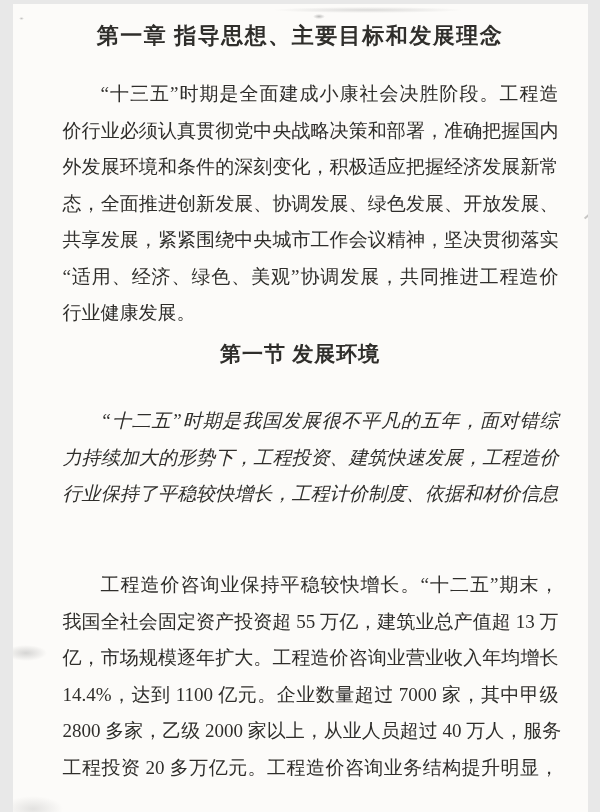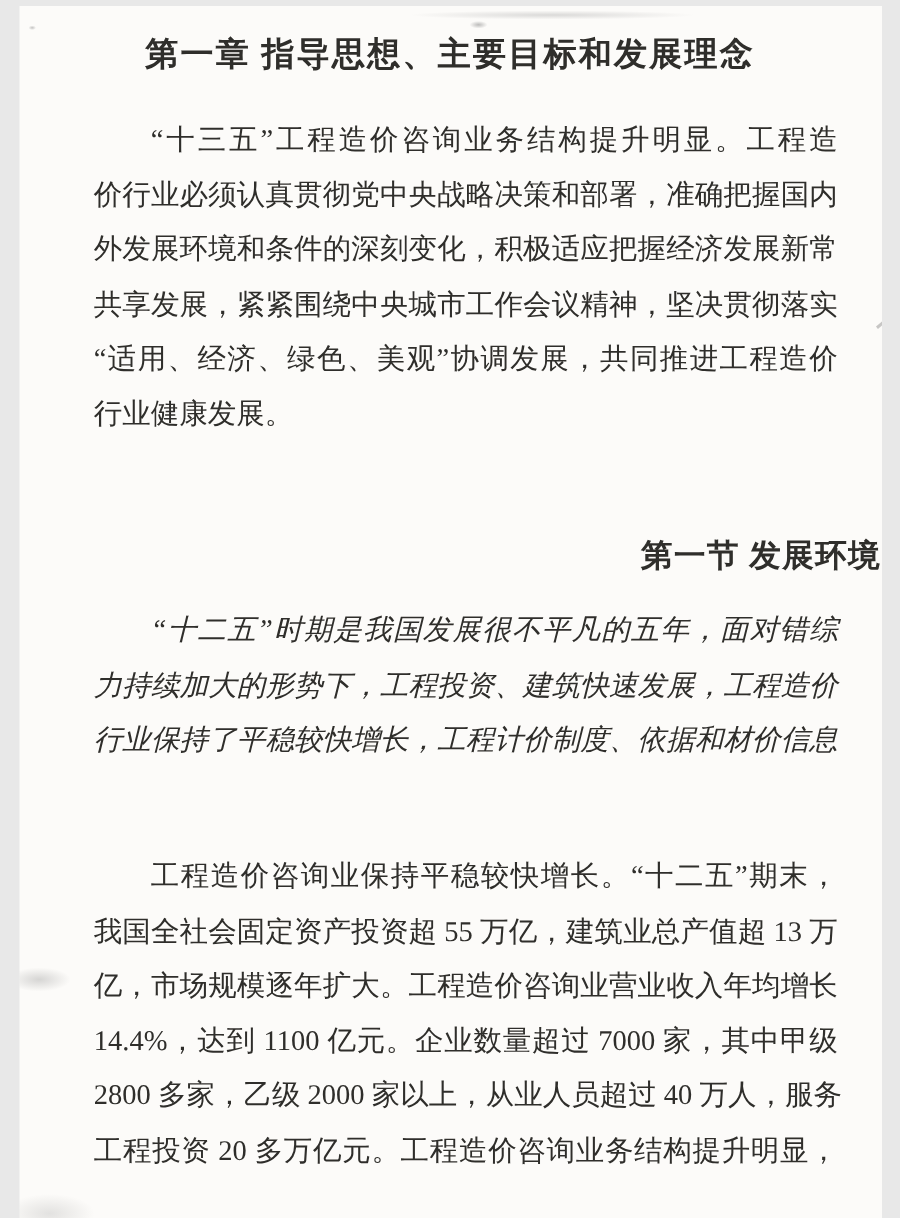--- a/index.html
+++ b/index.html
@@ -20,23 +20,23 @@
   .chapter{
     position:absolute;top:16px;left:0;right:0;
     margin:0;
     text-align:center;
     font-size:22px;font-weight:700;
     letter-spacing:1.5px;
     line-height:32px;
   }
   
   .section{
-    position:absolute;top:351px;left:0;right:0;
+    position:absolute;top:335px;left:0;right:0;
     margin:0;
-    text-align:right;
+    text-align:center;
     font-size:21px;font-weight:700;
     letter-spacing:1px;
     line-height:30px;
   }
   
   .para{
     position:absolute;left:50px;width:496px;
   }
   .p1{top:72px;}
   .p2{top:399px;font-style:italic;}
@@ -86,23 +86,24 @@
   <div class="smudge smudge-top"></div>
   <div class="smudge smudge-top2"></div>
   <div class="smudge smudge-speck"></div>
   <div class="smudge smudge-slash"></div>
   <div class="smudge smudge-left"></div>
   <div class="smudge smudge-corner"></div>
 
   <h1 class="chapter">第一章 指导思想、主要目标和发展理念</h1>
 
   <div class="para p1">
-    <div class="ln first">“十三五”工程造价咨询业务结构提升明显。工程造</div>
+    <div class="ln first">“十三五”时期是全面建成小康社会决胜阶段。工程造</div>
     <div class="ln">价行业必须认真贯彻党中央战略决策和部署，准确把握国内</div>
     <div class="ln">外发展环境和条件的深刻变化，积极适应把握经济发展新常</div>
+    <div class="ln">态，全面推进创新发展、协调发展、绿色发展、开放发展、</div>
     <div class="ln">共享发展，紧紧围绕中央城市工作会议精神，坚决贯彻落实</div>
     <div class="ln">“适用、经济、绿色、美观”协调发展，共同推进工程造价</div>
     <div class="ln last">行业健康发展。</div>
   </div>
 
   <h2 class="section">第一节 发展环境</h2>
 
   <div class="para p2">
     <div class="ln first">“十二五”时期是我国发展很不平凡的五年，面对错综</div>
     <div class="ln">力持续加大的形势下，工程投资、建筑快速发展，工程造价</div>

